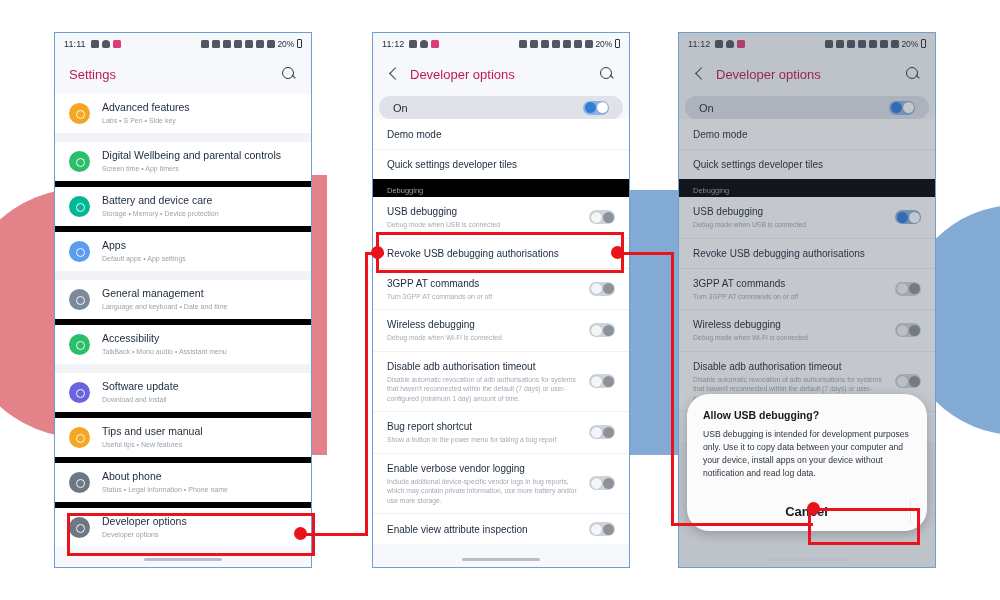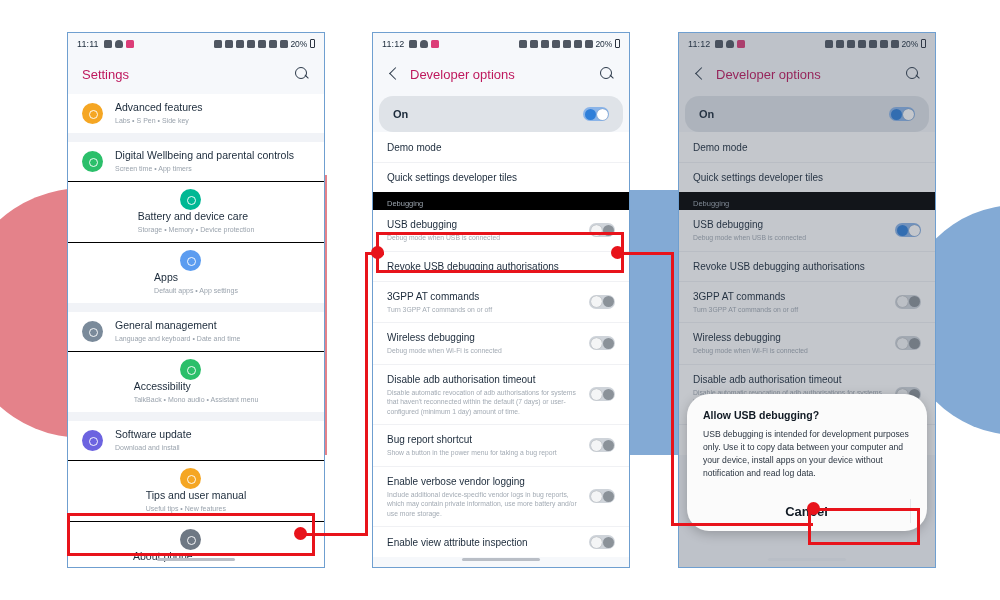--- a/index.html
+++ b/index.html
@@ -19,21 +19,21 @@
   #circle-blue2 { left: 592px; top: 190px; width: 110px; height: 265px; background: #83aad5; border-radius: 0; }
 
   
   .phone {
     position: absolute; top: 32px; width: 258px; height: 536px;
     background: #f6f8fb;
     border: 1.5px solid #6f9fd0;
     overflow: hidden;
     z-index: 5;
   }
-  #phone-1 { left: 67px; }
+  #phone-1 { left: 54px; }
   #phone-2 { left: 372px; }
   #phone-3 { left: 678px; }
 
   .screen { position: relative; width: 100%; height: 100%; background: #f6f8fb; }
 
   
   .statusbar {
     height: 21px; display: flex; align-items: center;
     padding: 0 9px; font-size: 8.5px; color: #1b2a3a; background: #f6f8fb;
   }
@@ -66,34 +66,34 @@
     background:#2c3a4a; transform: rotate(45deg);
   }
 
   
   .list { background: #0c4a6e; }
   .card { background: #ffffff; border-radius: 0; }
   .gap { height: 9px; background: #f1f3f7; }
   .row {
     display: flex; align-items: center; padding: 7px 14px; min-height: 38px; background: #ffffff;
   }
-  .row + .row { border-top: 1px solid #000000; flex-direction: column; }
+  .row + .row { border-top: 6px solid #000000; }
   .row-ic { width: 21px; height: 21px; border-radius: 50%; flex: 0 0 auto; margin-right: 12px; position: relative; }
   .row-ic::after {
     content:""; position:absolute; left:50%; top:50%; width:7px; height:7px;
     margin:-3.5px 0 0 -3.5px; border-radius:50%; border:1.6px solid rgba(255,255,255,.92);
   }
   .row-txt { display: flex; flex-direction: column; justify-content: center; min-width:0; }
   .row-title { font-size: 10.5px; color: #1b2a3a; line-height: 13px; }
   .row-sub { font-size: 7px; color: #9aa3ad; line-height: 11px; margin-top: 1px; white-space: nowrap; overflow: hidden; }
 
   
   .dev-on {
-    background: #dfe3e8; height: 36px; display: flex; align-items: center;
-    padding: 0 14px; border-radius: 14px; margin: 2px 6px 0 6px; font-weight: bold;
+    background: #dfe3e8; height: 23px; display: flex; align-items: center;
+    padding: 0 14px; border-radius: 14px; margin: 2px 6px 0 6px;
   }
   .dev-on .lbl { font-size: 11px; color: #1b2a3a; }
   .sect-head { font-size: 7.5px; color: #9aa3ad; padding: 7px 14px 2px 14px; background:#000000; }
   .drow {
     display: flex; align-items: center; padding: 8px 14px; background: #ffffff; min-height: 30px;
   }
   .drow + .drow { border-top: 1px solid #f0f1f4; }
   .drow-txt { flex: 1 1 auto; min-width: 0; padding-right: 8px; }
   .drow-title { font-size: 10px; color: #1b2a3a; line-height: 13px; }
   .drow-sub { font-size: 6.8px; color: #a3abb4; line-height: 9.5px; margin-top: 2px; }

